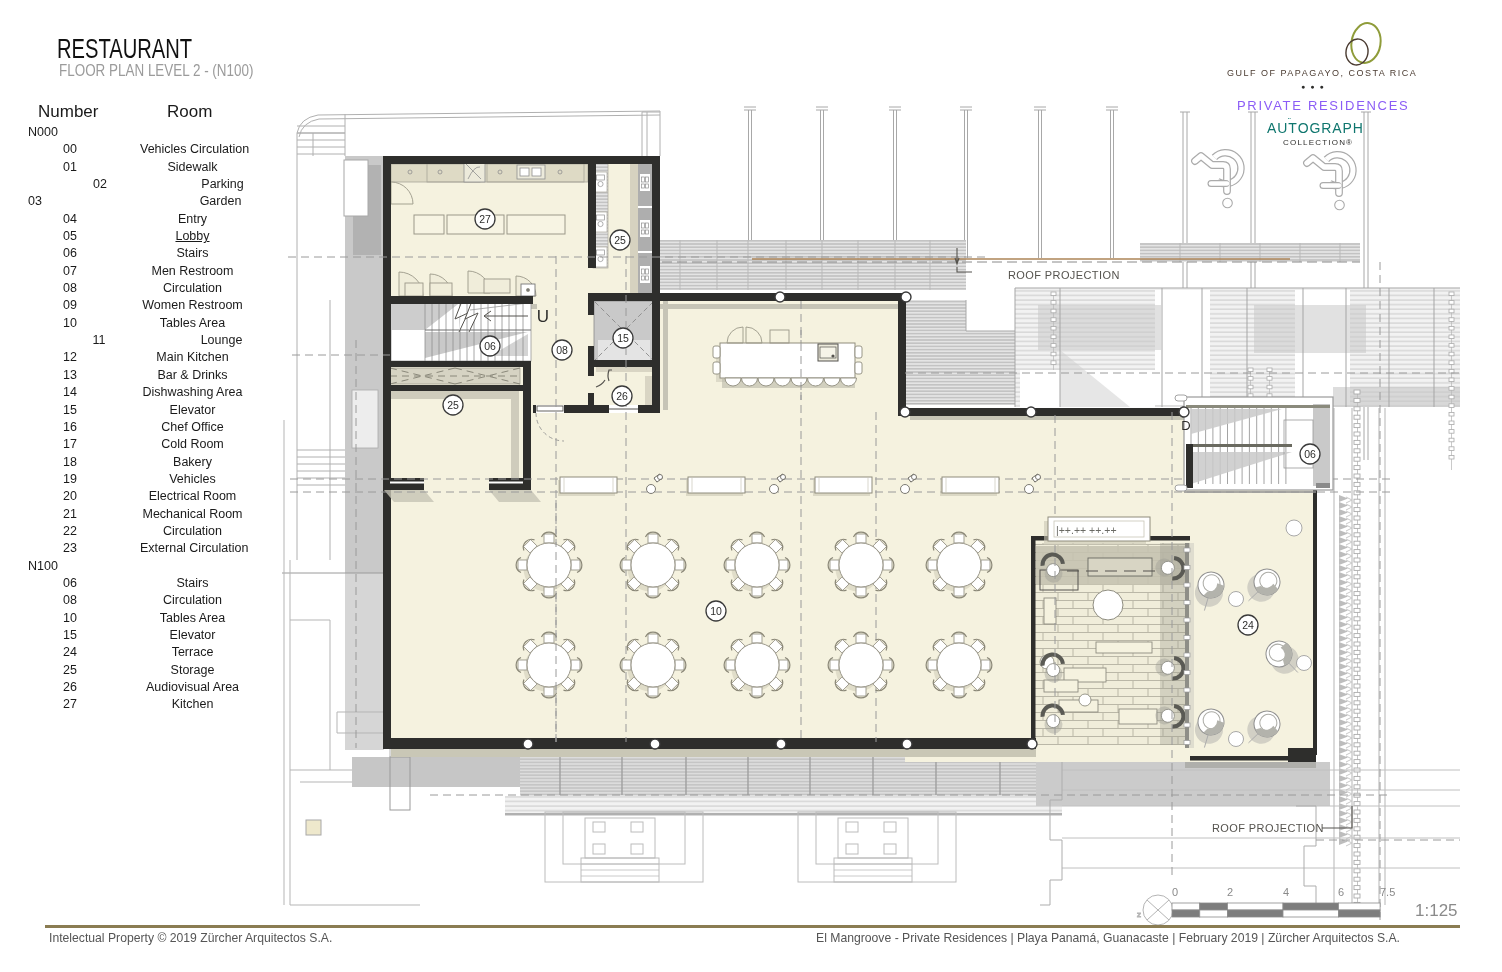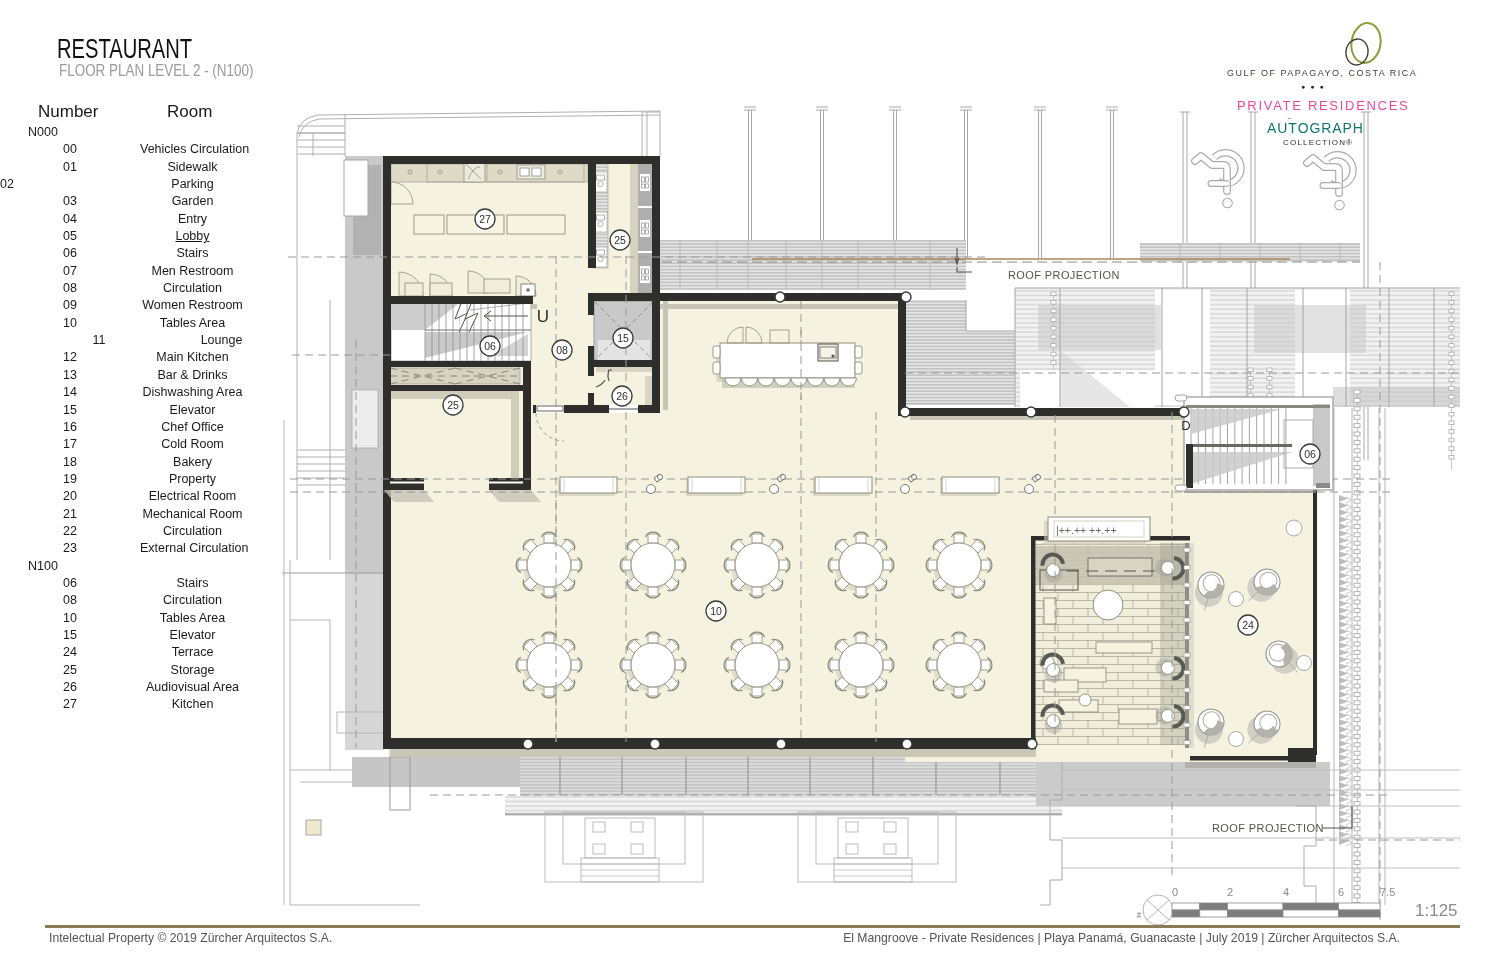--- a/index.html
+++ b/index.html
@@ -1290,38 +1290,38 @@
 <div class="abs" style="left:59px;top:62px;font-size:16px;letter-spacing:0px;color:#9b9b9b;transform:scaleX(0.84);transform-origin:left top;white-space:nowrap;">FLOOR PLAN LEVEL 2 - (N100)</div>
 
 <div class="abs" style="left:0px;top:100px;width:280px;">
 
   <div class="abs" style="left:38px;top:2px;font-size:17px;">Number</div>
   <div class="abs" style="left:167px;top:2px;font-size:17px;">Room</div>
   <div id="sched" style="position:absolute;left:0;top:24px;width:280px;font-size:12.5px;line-height:17.35px;">
 <div style="padding-left:28px;">N000</div>
 <div><span style="display:inline-block;width:140px;text-align:center;">00</span><span style="display:inline-block;width:105px;text-align:center;white-space:nowrap;">Vehicles Circulation</span></div>
 <div><span style="display:inline-block;width:140px;text-align:center;">01</span><span style="display:inline-block;width:105px;text-align:center;white-space:nowrap;">Sidewalk</span></div>
-<div><span style="display:inline-block;width:140px;">02</span><span style="display:inline-block;width:105px;text-align:center;white-space:nowrap;">Parking</span></div>
-<div><span style="display:inline-block;width:140px;text-align:center;">03</span><span style="display:inline-block;width:105px;text-align:center;white-space:nowrap;">Garden</span></div>
+<div><span style="display:inline-block;width:140px;text-align:center;margin-left:30px;">02</span><span style="display:inline-block;width:105px;text-align:center;white-space:nowrap;">Parking</span></div>
+<div><span style="display:inline-block;width:140px;padding-left:28px;">03</span><span style="display:inline-block;width:105px;text-align:center;white-space:nowrap;">Garden</span></div>
 <div><span style="display:inline-block;width:140px;text-align:center;">04</span><span style="display:inline-block;width:105px;text-align:center;white-space:nowrap;">Entry</span></div>
 <div><span style="display:inline-block;width:140px;text-align:center;">05</span><span style="display:inline-block;width:105px;text-align:center;white-space:nowrap;text-decoration:underline;">Lobby</span></div>
 <div><span style="display:inline-block;width:140px;text-align:center;">06</span><span style="display:inline-block;width:105px;text-align:center;white-space:nowrap;">Stairs</span></div>
 <div><span style="display:inline-block;width:140px;text-align:center;">07</span><span style="display:inline-block;width:105px;text-align:center;white-space:nowrap;">Men Restroom</span></div>
 <div><span style="display:inline-block;width:140px;text-align:center;">08</span><span style="display:inline-block;width:105px;text-align:center;white-space:nowrap;">Circulation</span></div>
 <div><span style="display:inline-block;width:140px;text-align:center;">09</span><span style="display:inline-block;width:105px;text-align:center;white-space:nowrap;">Women Restroom</span></div>
 <div><span style="display:inline-block;width:140px;text-align:center;">10</span><span style="display:inline-block;width:105px;text-align:center;white-space:nowrap;">Tables Area</span></div>
 <div><span style="display:inline-block;width:140px;text-align:center;margin-left:29px;">11</span><span style="display:inline-block;width:105px;text-align:center;white-space:nowrap;">Lounge</span></div>
 <div><span style="display:inline-block;width:140px;text-align:center;">12</span><span style="display:inline-block;width:105px;text-align:center;white-space:nowrap;">Main Kitchen</span></div>
 <div><span style="display:inline-block;width:140px;text-align:center;">13</span><span style="display:inline-block;width:105px;text-align:center;white-space:nowrap;">Bar &amp; Drinks</span></div>
 <div><span style="display:inline-block;width:140px;text-align:center;">14</span><span style="display:inline-block;width:105px;text-align:center;white-space:nowrap;">Dishwashing Area</span></div>
 <div><span style="display:inline-block;width:140px;text-align:center;">15</span><span style="display:inline-block;width:105px;text-align:center;white-space:nowrap;">Elevator</span></div>
 <div><span style="display:inline-block;width:140px;text-align:center;">16</span><span style="display:inline-block;width:105px;text-align:center;white-space:nowrap;">Chef Office</span></div>
 <div><span style="display:inline-block;width:140px;text-align:center;">17</span><span style="display:inline-block;width:105px;text-align:center;white-space:nowrap;">Cold Room</span></div>
 <div><span style="display:inline-block;width:140px;text-align:center;">18</span><span style="display:inline-block;width:105px;text-align:center;white-space:nowrap;">Bakery</span></div>
-<div><span style="display:inline-block;width:140px;text-align:center;">19</span><span style="display:inline-block;width:105px;text-align:center;white-space:nowrap;">Property</span></div>
+<div><span style="display:inline-block;width:140px;text-align:center;">19</span><span style="display:inline-block;width:105px;text-align:center;white-space:nowrap;">Vehicles</span></div>
 <div><span style="display:inline-block;width:140px;text-align:center;">20</span><span style="display:inline-block;width:105px;text-align:center;white-space:nowrap;">Electrical Room</span></div>
 <div><span style="display:inline-block;width:140px;text-align:center;">21</span><span style="display:inline-block;width:105px;text-align:center;white-space:nowrap;">Mechanical Room</span></div>
 <div><span style="display:inline-block;width:140px;text-align:center;">22</span><span style="display:inline-block;width:105px;text-align:center;white-space:nowrap;">Circulation</span></div>
 <div><span style="display:inline-block;width:140px;text-align:center;">23</span><span style="display:inline-block;width:105px;text-align:center;white-space:nowrap;">External Circulation</span></div>
 <div style="padding-left:28px;">N100</div>
 <div><span style="display:inline-block;width:140px;text-align:center;">06</span><span style="display:inline-block;width:105px;text-align:center;white-space:nowrap;">Stairs</span></div>
 <div><span style="display:inline-block;width:140px;text-align:center;">08</span><span style="display:inline-block;width:105px;text-align:center;white-space:nowrap;">Circulation</span></div>
 <div><span style="display:inline-block;width:140px;text-align:center;">10</span><span style="display:inline-block;width:105px;text-align:center;white-space:nowrap;">Tables Area</span></div>
 <div><span style="display:inline-block;width:140px;text-align:center;">15</span><span style="display:inline-block;width:105px;text-align:center;white-space:nowrap;">Elevator</span></div>
 <div><span style="display:inline-block;width:140px;text-align:center;">24</span><span style="display:inline-block;width:105px;text-align:center;white-space:nowrap;">Terrace</span></div>
@@ -1336,21 +1336,21 @@
 
   <svg class="abs" style="left:170px;top:10px;" width="80" height="70">
     <ellipse cx="36" cy="33" rx="14.5" ry="20" fill="none" stroke="#8f9c3a" stroke-width="2" transform="rotate(9 36 33)"></ellipse>
     <ellipse cx="27" cy="42" rx="11" ry="13" fill="none" stroke="#4a3b31" stroke-width="1.4" transform="rotate(9 27 42)"></ellipse>
   </svg>
 
   <div class="abs" style="left:67px;top:68px;font-size:9px;letter-spacing:1.5px;color:#4a3b31;white-space:nowrap;">GULF OF PAPAGAYO, COSTA RICA</div>
 
   <div class="abs" style="left:141px;top:83px;font-size:7px;letter-spacing:5px;color:#2e2e2c;">●●●</div>
 
-  <div class="abs" style="left:77px;top:98px;font-size:13px;letter-spacing:1.7px;color:#ec4899;white-space:nowrap;">PRIVATE RESIDENCES</div>
+  <div class="abs" style="left:77px;top:98px;font-size:13px;letter-spacing:1.7px;color:#8b5cf6;white-space:nowrap;">PRIVATE RESIDENCES</div>
 
   <div class="abs" style="left:107px;top:120px;font-size:14px;letter-spacing:0.9px;color:#0f766e;white-space:nowrap;">AU<span style="position:relative;">T<span style="position:absolute;left:1px;top:-4px;font-size:9px;letter-spacing:0;">̈</span></span>OGRAPH</div>
 
   <div class="abs" style="left:123px;top:138px;font-size:8px;letter-spacing:1.2px;color:#2e2e2c;white-space:nowrap;">COLLECTION®</div>
 </div>
 
 <svg class="abs" style="left:1180px;top:140px;" width="220" height="80" viewBox="0 0 220 80">
 
   <g transform="translate(45,28)">
     <path d="M-10.6,-10.6 A15.5,15.5 0 1 1 -7.5,13.5" fill="none" stroke="#ababab" stroke-width="7.4"></path>
@@ -1404,15 +1404,15 @@
     </g>
 
     <text x="280" y="31" font-size="17" fill="#8a8a8a" font-family="Liberation Sans">1:125</text>
   </svg>
 </div>
 
 <div class="abs" style="left:45px;top:925px;width:1415px;height:2.5px;background:#8a7c52;"></div>
 
 <div class="abs" style="left:49px;top:931px;font-size:12.2px;color:#555;">Intelectual Property © 2019 Zürcher Arquitectos S.A.</div>
 
-<div class="abs" style="right:102px;top:931px;font-size:12.2px;color:#555;">El Mangroove - Private Residences | Playa Panamá, Guanacaste | July 2019 | Zürcher Arquitectos S.A.</div>
+<div class="abs" style="right:102px;top:931px;font-size:12.2px;color:#555;">El Mangroove - Private Residences | Playa Panamá, Guanacaste | February 2019 | Zürcher Arquitectos S.A.</div>
 
 </div>
 
 </body></html>

